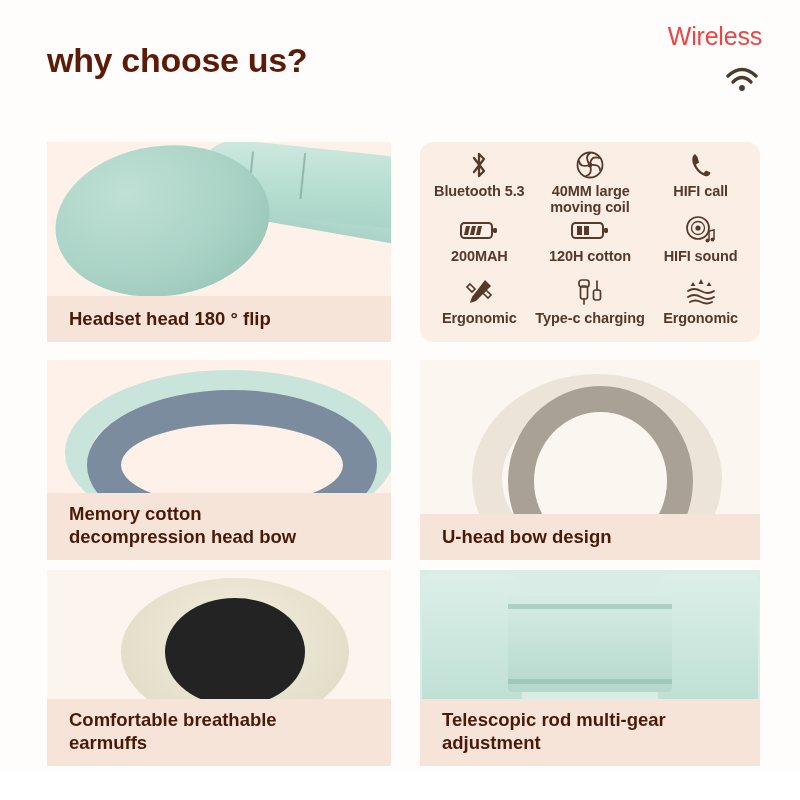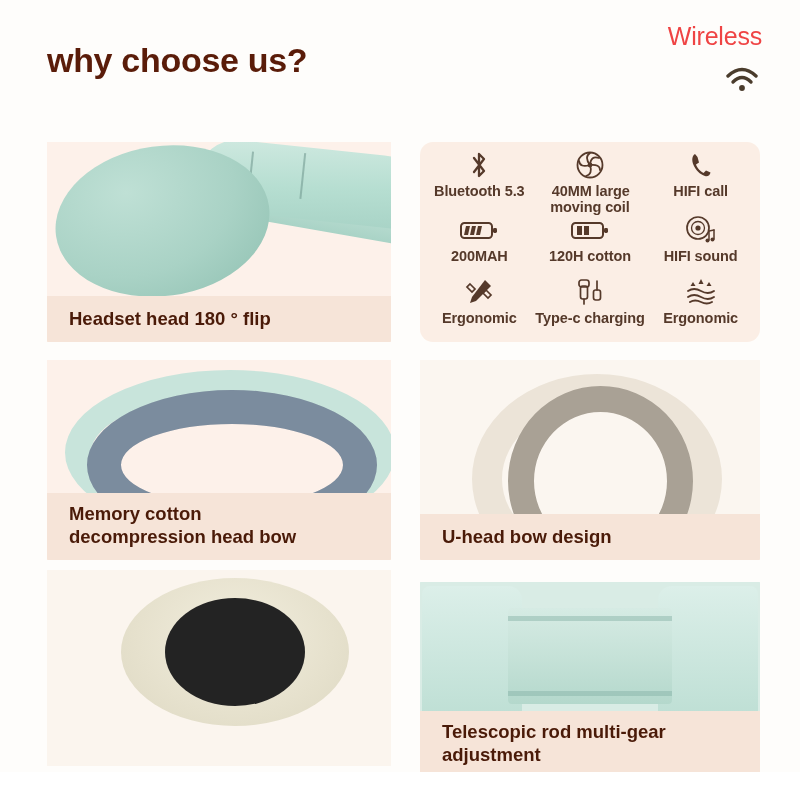--- a/index.html
+++ b/index.html
@@ -437,23 +437,27 @@
     </div>
     <div class="caption">U-head bow design</div>
   </div>
 
   <div class="card" style="left:47px; top:570px; width:344px; height:196px; background:#fbf5ee;">
     <div class="photo">
       <div class="ph-bg" style="background:#fbf5ee;"></div>
       <div class="c4-pad"></div>
       <div class="c4-hole"></div>
     </div>
-  </div>
-
-  <div class="card" style="left:420px; top:570px; width:340px; height:196px; background:#dff0ea;margin-top:12px;">
+    <div class="caption two-line">
+      <span>Comfortable breathable</span><br>
+      <span>earmuffs</span>
+    </div>
+  </div>
+
+  <div class="card" style="left:420px; top:570px; width:340px; height:196px; background:#dff0ea;">
     <div class="photo">
       <div class="ph-bg" style="background:#d9ece5;"></div>
       <div class="c5-left"></div>
       <div class="c5-right"></div>
       <div class="c5-rod"></div>
     </div>
     <div class="caption two-line">
       <span>Telescopic rod multi-gear</span><br>
       <span>adjustment</span>
     </div>

